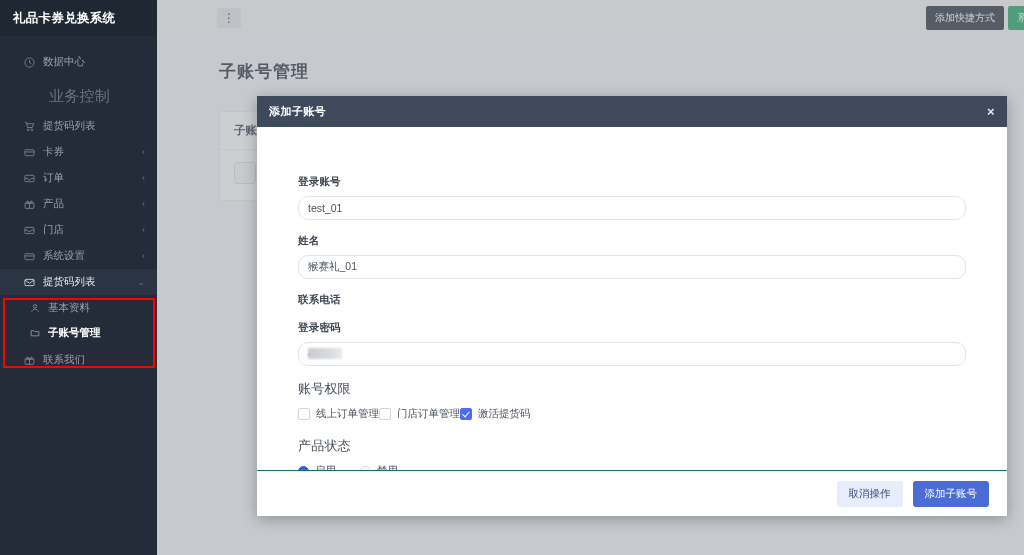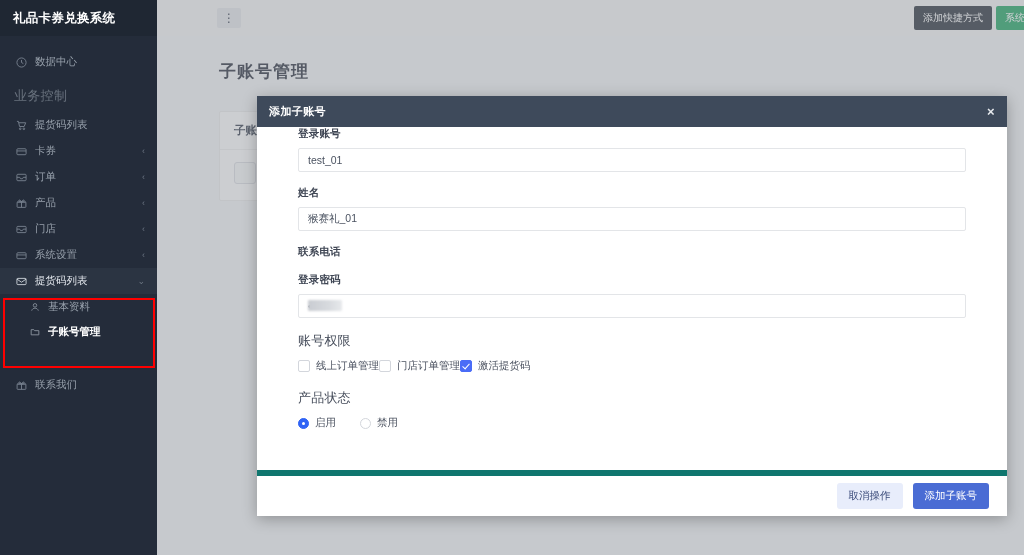--- a/index.html
+++ b/index.html
@@ -26,42 +26,43 @@
     color: #ffffff;
     font-size: 12.5px;
     font-weight: bold;
     letter-spacing: .3px;
   }
   .nav { padding-top: 13px; }
   .nav-item {
     position: relative;
     height: 26px;
     display: flex; align-items: center;
-    padding-left: 14px;
+    padding-left: 22px;
     font-size: 10.5px;
     color: #97a0ab;
     cursor: pointer;
   }
   .nav-item .ico {
     width: 14px; height: 12px;
     margin-right: 7px;
     display: inline-flex; align-items: center; justify-content: center;
     color: #78828f;
   }
   .nav-item .ico svg { display: block; }
   .nav-item .caret {
     position: absolute; right: 12px; top: 50%;
     transform: translateY(-50%);
     font-size: 9px; color: #6d7683;
   }
   .nav-group {
-    font-size: 13px;
+    font-size: 15px;
     color: #69727e;
     padding: 12px 12px 7px 14px;
     letter-spacing: .3px;
+    text-align: center;
   }
   .nav-sub {
     height: 25px;
     display: flex; align-items: center;
     padding-left: 28px;
     font-size: 10.5px;
     color: #9aa3ae;
     cursor: pointer;
     text-align: center;
   }
@@ -97,21 +98,21 @@
     width: 24px; height: 20px;
     background: #e2e4e7;
     border-radius: 2px;
     display: flex; align-items: center; justify-content: center;
     color: #3b4352;
     font-size: 12px;
     line-height: 1;
     cursor: pointer;
   }
   .topbar-right {
-    position: absolute; right: 12px; top: 6px;
+    position: absolute; right: 0; top: 6px;
     display: flex; align-items: center; gap: 4px; text-align: right;
   }
   .btn-dark {
     background: #2f3640; color: #fff;
     font-size: 10px; padding: 5px 9px;
     border-radius: 2px; cursor: pointer;
     white-space: nowrap;
   }
   .btn-green {
     background: #27a567; color: #fff;
@@ -180,38 +181,39 @@
   }
   .modal-head .close {
     margin-left: auto;
     font-size: 13px;
     line-height: 1;
     cursor: pointer;
     color: #e7eaee;
   }
   .modal-body {
     flex: 1 1 auto;
-    padding: 0 41px 0 41px;
+    padding: 16px 41px 0 41px;
     overflow: hidden;
+    margin-top: 32px;
   }
   .field { margin-bottom: 14px; }
   .field label {
     display: block;
     font-size: 10.5px;
     font-weight: bold;
     color: #3f4654;
     margin-bottom: 7px;
     letter-spacing: .2px;
   }
   .field input[type=text],
   .field input[type=password] {
     width: 100%;
     height: 24px;
     border: 1px solid #e3e5e8;
-    border-radius: 2px;
+    border-radius: 10px;
     padding: 0 9px;
     font-size: 10.5px;
     color: #4a5260;
     font-family: "Liberation Sans", sans-serif;
     background: #ffffff;
     outline: none;
   }
   .pw-wrap { position: relative; }
   .pw-mask {
     position: absolute; left: 10px; top: 6px;
@@ -264,21 +266,21 @@
   .rdo.checked::after {
     content: "";
     position: absolute;
     left: 3px; top: 3px;
     width: 3.4px; height: 3.4px;
     background: #fff; border-radius: 50%;
   }
   .modal-foot {
     flex: 0 0 auto;
     height: 46px;
-    border-top: 6px solid #0f766e;
+    border-top: 1px solid #0f766e;
     display: flex; align-items: center; justify-content: flex-end;
     padding-right: 18px;
     gap: 10px;
   }
   .btn-sec {
     background: #e8edfb; color: #3a4b7a;
     font-size: 10.5px;
     padding: 6px 12px;
     border-radius: 3px; cursor: pointer;
     border: none;
@@ -406,21 +408,21 @@
 
       <div class="nav-sub active">
         <span class="ico">
           <svg width="10" height="10" viewBox="0 0 12 12" fill="none" stroke="currentColor" stroke-width="1.1">
             <path d="M1.4 3.2h3.2l1 1.2h5V9.4H1.4z"></path>
           </svg>
         </span>
         <span>子账号管理</span>
       </div>
 
-      <div class="nav-item" style="margin-top:28px">
+      <div class="nav-item" style="margin-top:2px">
         <span class="ico">
           <svg width="11" height="11" viewBox="0 0 12 12" fill="none" stroke="currentColor" stroke-width="1">
             <rect x="1.2" y="4.4" width="9.6" height="5.8" rx=".6"></rect>
               <path d="M1.2 4.4h9.6M6 4.4v5.8"></path>
             <path d="M6 4.4S4.6 1.4 3.4 2.2 4.9 4.4 6 4.4zM6 4.4s1.4-3 2.6-2.2S7.1 4.4 6 4.4z"></path>
           </svg>
         </span>
         <span>联系我们</span>
       </div>
     </div>

